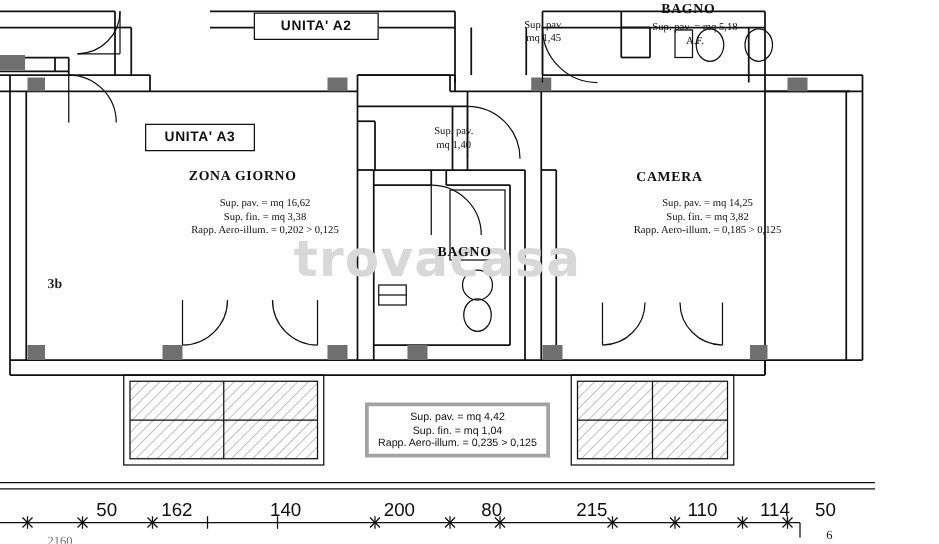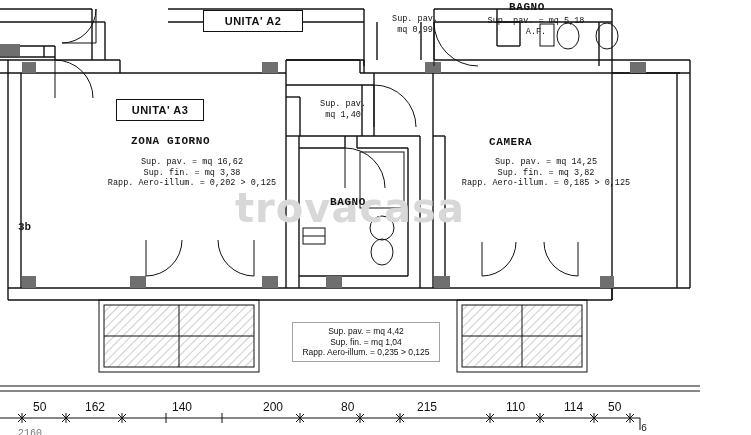--- a/index.html
+++ b/index.html
@@ -1,25 +1,25 @@
 <!DOCTYPE html>
 <html><head>
 <meta charset="utf-8">
 <style>
   html,body{margin:0;padding:0;}
   body{width:751px;height:435px;background:#ffffff;font-family:"Liberation Sans",sans-serif;overflow:hidden;position:relative;}
   #plan{position:absolute;left:0;top:0;width:751px;height:435px;}
-  .lbl{position:absolute;font-family:Liberation Mono, monospace;color:#1a1a1a;white-space:nowrap;}
+  .lbl{position:absolute;font-family:Liberation Serif, serif;color:#1a1a1a;white-space:nowrap;margin-left:20px;}
   .box{position:absolute;border:1px solid #111;background:#fff;box-sizing:border-box;
        font-size:11px;font-weight:bold;letter-spacing:.5px;text-align:center;color:#111;
        display:flex;align-items:center;justify-content:center;}
   .roomname{font-size:11px;font-weight:bold;letter-spacing:.6px;color:#111;}
   .spec{font-size:8.5px;line-height:10.5px;color:#111;text-align:center;}
-  .specbox{position:absolute;border:1px solid #a3a3a3;background:#fff;box-sizing:border-box;padding:3px 5px;}
-  .dimnum{position:absolute;font-size:12px;color:#111;}
+  .specbox{position:absolute;border:3px solid #a3a3a3;background:#fff;box-sizing:border-box;padding:3px 5px;}
+  .dimnum{position:absolute;font-size:15px;color:#111;margin-left:44px;}
   .wm{position:absolute;left:235px;top:185px;font-size:40px;font-weight:bold;color:#d8d8d8;letter-spacing:1px;
       font-family:"DejaVu Sans",sans-serif;pointer-events:none;}
 </style>
 </head>
 <body>
 
 <svg id="plan" viewBox="0 0 751 435" xmlns="http://www.w3.org/2000/svg">
   <defs>
     <pattern id="hatch" width="6" height="6" patternUnits="userSpaceOnUse" patternTransform="rotate(45)">
       <rect width="6" height="6" fill="#ffffff"></rect>
@@ -239,21 +239,21 @@
 </div>
 
 <div class="lbl spec" style="left:460px;top:157px;width:172px;">
   <div>Sup. pav. = mq 14,25</div>
   <div>Sup. fin. = mq 3,82</div>
   <div>Rapp. Aero-illum. = 0,185 &gt; 0,125</div>
 </div>
 
 <div class="lbl spec" style="left:383px;top:14px;width:64px;">
   <div>Sup. pav.</div>
-  <div>mq 0,99</div>
+  <div>mq 1,45</div>
 </div>
 
 <div class="lbl spec" style="left:311px;top:99px;width:64px;">
   <div>Sup. pav.</div>
   <div>mq 1,40</div>
 </div>
 
 <div class="lbl spec" style="left:481px;top:16px;width:110px;">
   <div>Sup. pav. = mq 5,18</div>
   <div>A.F.</div>

